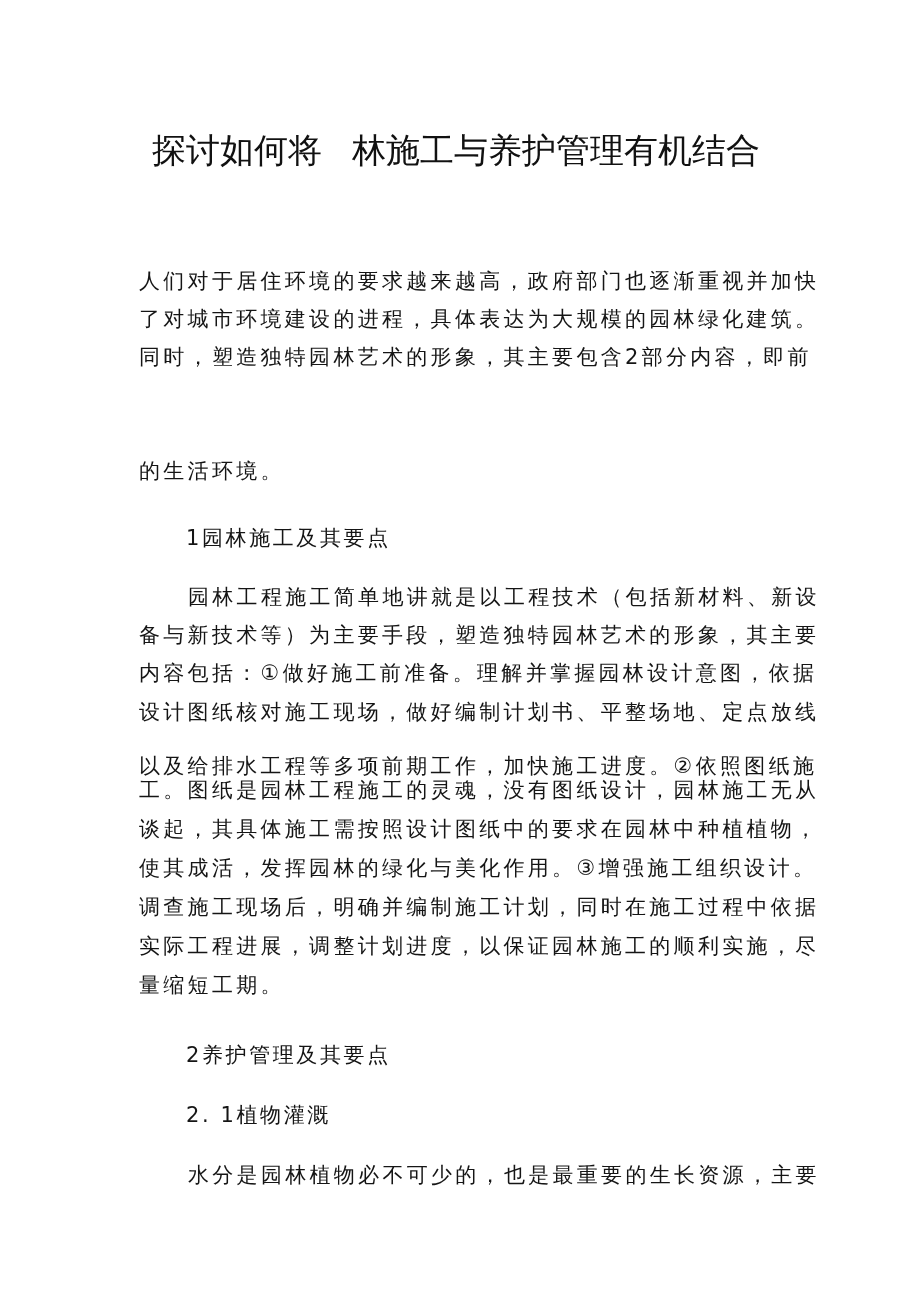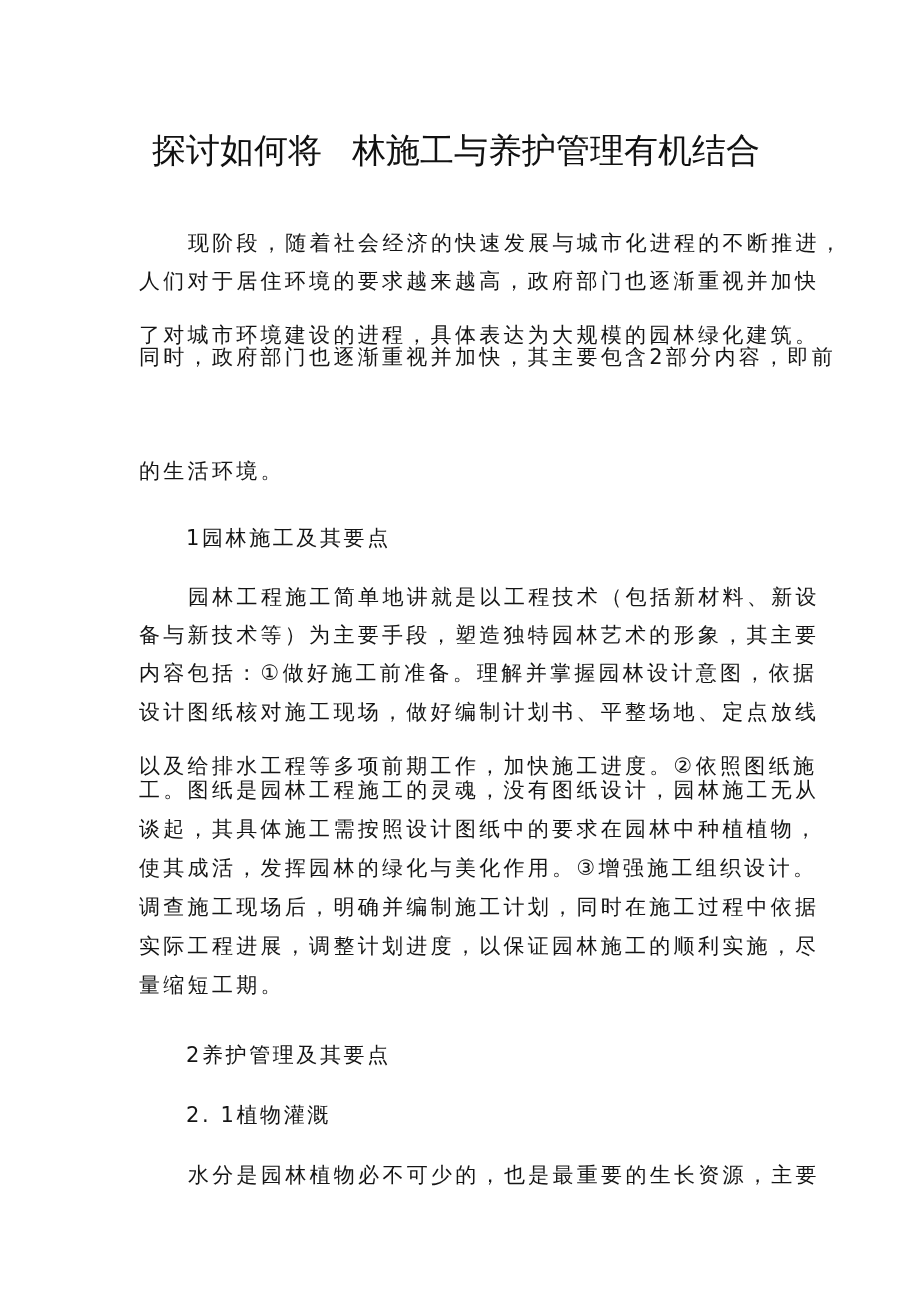--- a/index.html
+++ b/index.html
@@ -57,24 +57,23 @@
   </style>
 </head>
 <body>
 
 <div class="page">
 
   <div class="title">
     <span>探讨如何将</span><span class="part2">林施工与养护管理有机结合</span>
   </div>
 
-  <div class="line indent" style="top:228px;">现阶段，随着社会经济的快速发展与城市化进程的不断推进，</div>
   <div class="line" style="top:266px;">人们对于居住环境的要求越来越高，政府部门也逐渐重视并加快</div>
-  <div class="line" style="top:304px;margin-top:16px;">了对城市环境建设的进程，具体表达为大规模的园林绿化建筑。</div>
-  <div class="line" style="top:342px;">同时，政府部门也逐渐重视并加快，其主要包含2部分内容，即前</div>
+  <div class="line" style="top:304px;">了对城市环境建设的进程，具体表达为大规模的园林绿化建筑。</div>
+  <div class="line" style="top:342px;">同时，塑造独特园林艺术的形象，其主要包含2部分内容，即前</div>
   <div class="line" style="top:456px;">的生活环境。</div>
 
   <div class="heading" style="top:523px;">1园林施工及其要点</div>
 
   <div class="line indent" style="top:582px;">园林工程施工简单地讲就是以工程技术（包括新材料、新设</div>
   <div class="line" style="top:620px;">备与新技术等）为主要手段，塑造独特园林艺术的形象，其主要</div>
   <div class="line" style="top:697px;">设计图纸核对施工现场，做好编制计划书、平整场地、定点放线</div>
   <div class="line" style="top:658px;">内容包括：①做好施工前准备。理解并掌握园林设计意图，依据</div>
   <div class="line" style="top:751px;">以及给排水工程等多项前期工作，加快施工进度。②依照图纸施</div>
   <div class="line" style="top:775px;">工。图纸是园林工程施工的灵魂，没有图纸设计，园林施工无从</div>

